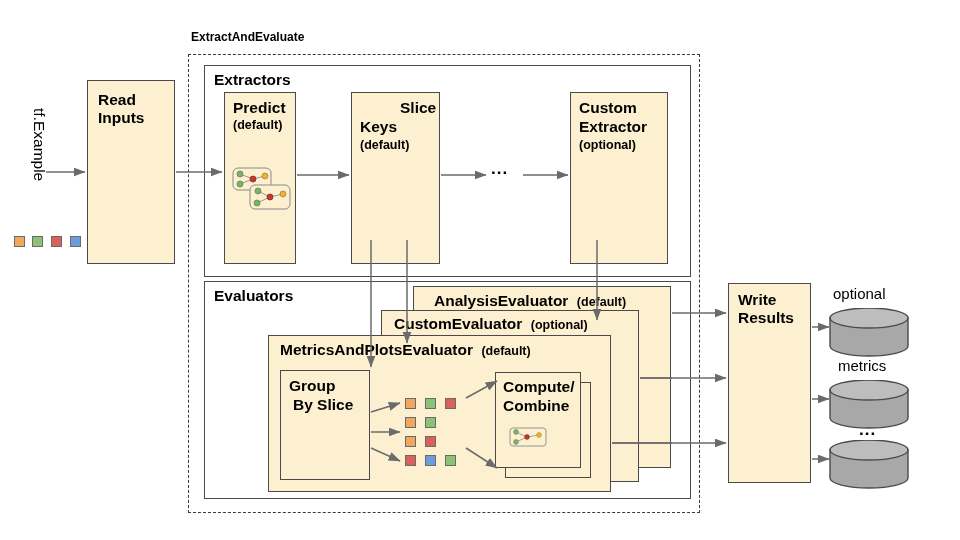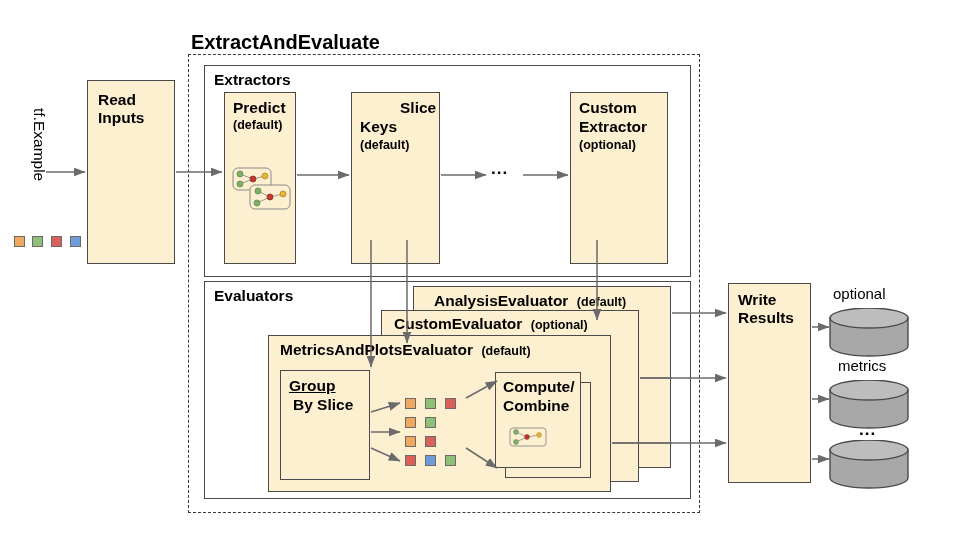--- a/index.html
+++ b/index.html
@@ -44,21 +44,21 @@
     <div class="sq" style="left:32px;top:236px;background:#8FC07A;"></div>
     <div class="sq" style="left:51px;top:236px;background:#D9615A;"></div>
     <div class="sq" style="left:70px;top:236px;background:#6E9BD9;"></div>
   </div>
 
   <div class="box proc" style="left:87px;top:80px;width:88px;height:184px;">
     <div class="ttl lbl-head" style="left:10px;top:10px;">Read</div>
     <div class="ttl lbl-head" style="left:10px;top:28px;">Inputs</div>
   </div>
 
-  <div class="ttl lbl-head" style="left:191px;top:31px;font-size:20px;">ExtractAndEvaluate</div>
+  <div class="ttl lbl-head" style="left:191px;top:31px;font-size:12px;">ExtractAndEvaluate</div>
 
   <div class="box dashed" style="left:188px;top:54px;width:512px;height:459px;"></div>
 
   <div class="box plain" style="left:204px;top:65px;width:487px;height:212px;">
     <div class="ttl lbl-head" style="left:9px;top:5px;">Extractors</div>
   </div>
 
   <div class="box proc" style="left:224px;top:92px;width:72px;height:172px;">
     <div class="ttl lbl-head" style="left:8px;top:6px;">Predict</div>
     <div class="ttl lbl-sub" style="left:8px;top:25px;">(default)</div>
@@ -116,21 +116,21 @@
   </div>
 
   <div class="box proc" style="left:268px;top:335px;width:343px;height:157px;">
     <div style="position:absolute;left:11px;top:5px;white-space:nowrap;">
       <span class="lbl-head">MetricsAndPlotsEvaluator</span>
       <span class="lbl-sub" style="margin-left:4px;">(default)</span>
     </div>
   </div>
 
   <div class="box proc" style="left:280px;top:370px;width:90px;height:110px;">
-    <div class="ttl lbl-head" style="left:8px;top:6px;text-decoration:underline;">Group</div>
+    <div class="ttl lbl-head" style="left:8px;top:6px;">Group</div>
     <div class="ttl lbl-head" style="left:12px;top:25px;">By Slice</div>
   </div>
 
   <div>
     <div class="sq" style="left:405px;top:398px;background:#F0A860;"></div>
     <div class="sq" style="left:425px;top:398px;background:#8FC07A;"></div>
     <div class="sq" style="left:445px;top:398px;background:#D9615A;"></div>
 
     <div class="sq" style="left:405px;top:417px;background:#F0A860;"></div>
     <div class="sq" style="left:425px;top:417px;background:#8FC07A;"></div>

